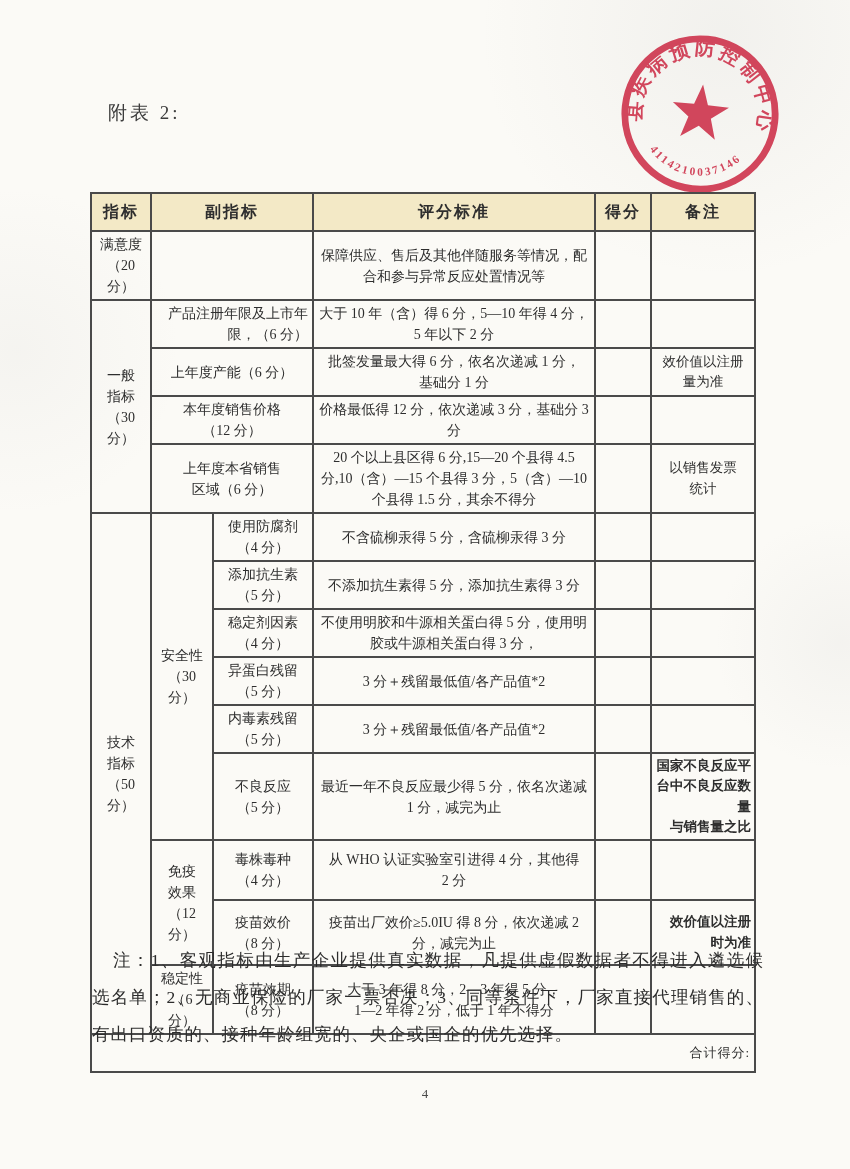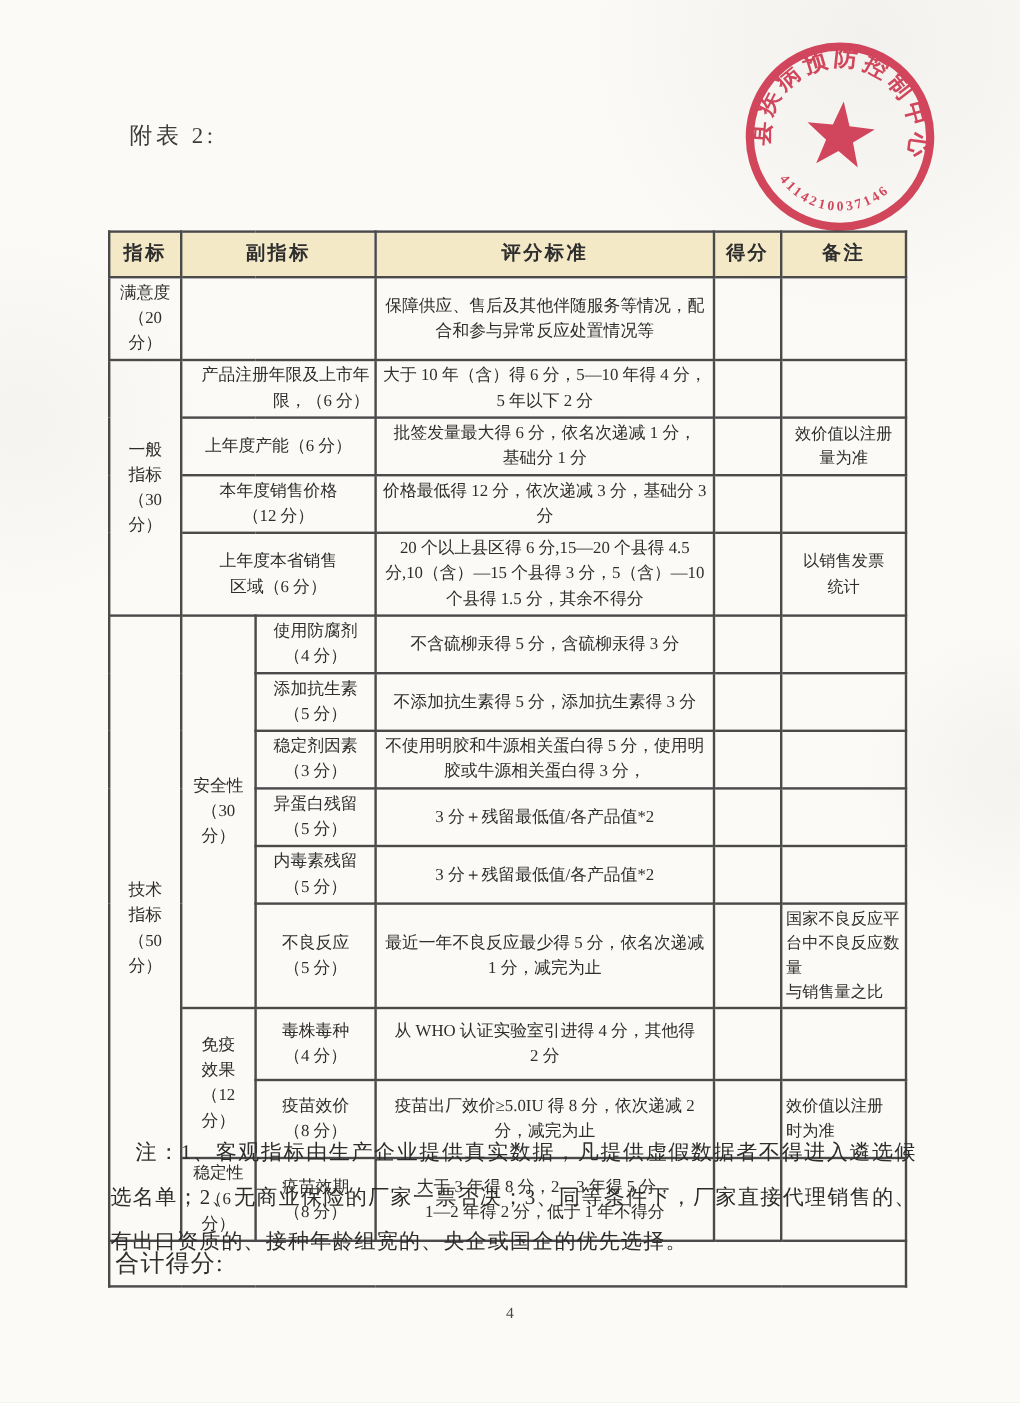--- a/index.html
+++ b/index.html
@@ -38,23 +38,23 @@
     color:#2e2e2e;
     overflow:hidden;
   }
   .score-table th{
     background:#f3e9c6;
     font-size:16px;font-weight:bold;
     letter-spacing:2px;
   }
   .score-table td.tl{text-align:right;}
   .score-table td.rem{font-size:13.5px;padding:2px 3px;}
-  .score-table td.rem.tl{text-align:left;}
+  .score-table td.rem.tl{text-align:right;font-weight:bold;}
   .score-table td.total{
-    text-align:left;font-size:20px;padding-left:4px;letter-spacing:1px;border-radius:15px;
+    text-align:right;font-size:13px;padding-left:4px;letter-spacing:1px;border-radius:15px;
   }
   .notes{
     position:absolute;left:92px;top:942px;width:672px;
     font-size:17.5px;line-height:2.1;letter-spacing:1px;
     text-align:justify;text-indent:1.2em;color:#2c2c2c;
   }
   .page-number{
     position:absolute;left:0;right:0;top:1086px;
     text-align:center;font-size:13px;color:#4a4a4a;
   }
@@ -163,21 +163,21 @@
     </tr>
     <tr style="height:45px">
       <td>添加抗生素
 （5 分）</td>
       <td>不添加抗生素得 5 分，添加抗生素得 3 分</td>
       <td></td>
       <td class="rem"></td>
     </tr>
     <tr style="height:48px">
       <td>稳定剂因素
-（3 分）</td>
+（4 分）</td>
       <td>不使用明胶和牛源相关蛋白得 5 分，使用明胶或牛源相关蛋白得 3 分，</td>
       <td></td>
       <td class="rem"></td>
     </tr>
     <tr style="height:44px">
       <td>异蛋白残留
 （5 分）</td>
       <td>3 分＋残留最低值/各产品值*2</td>
       <td></td>
       <td class="rem"></td>

